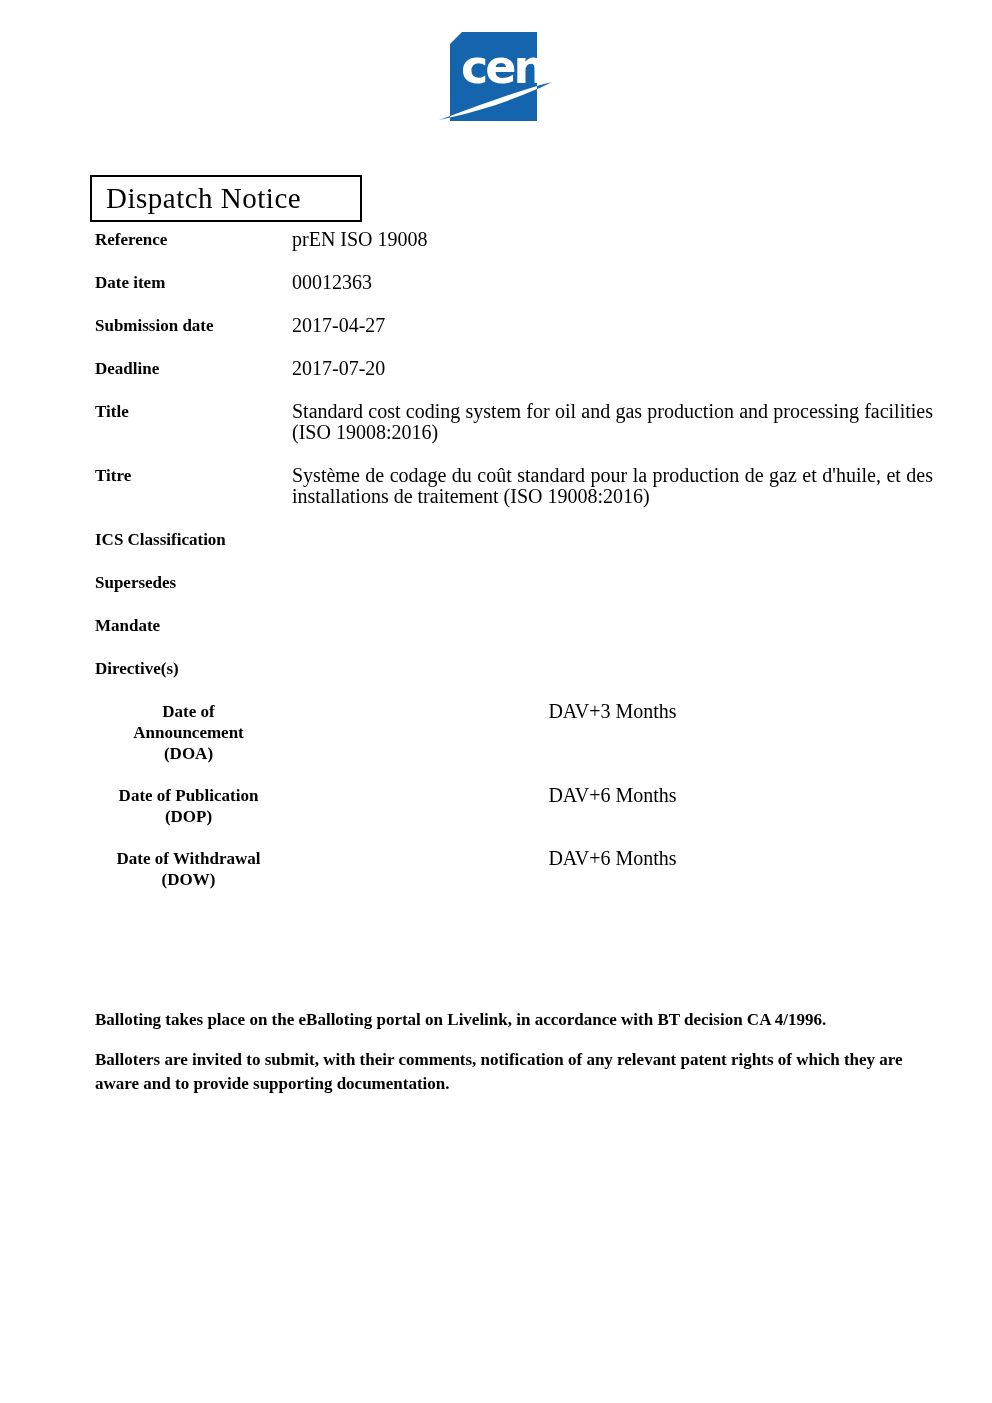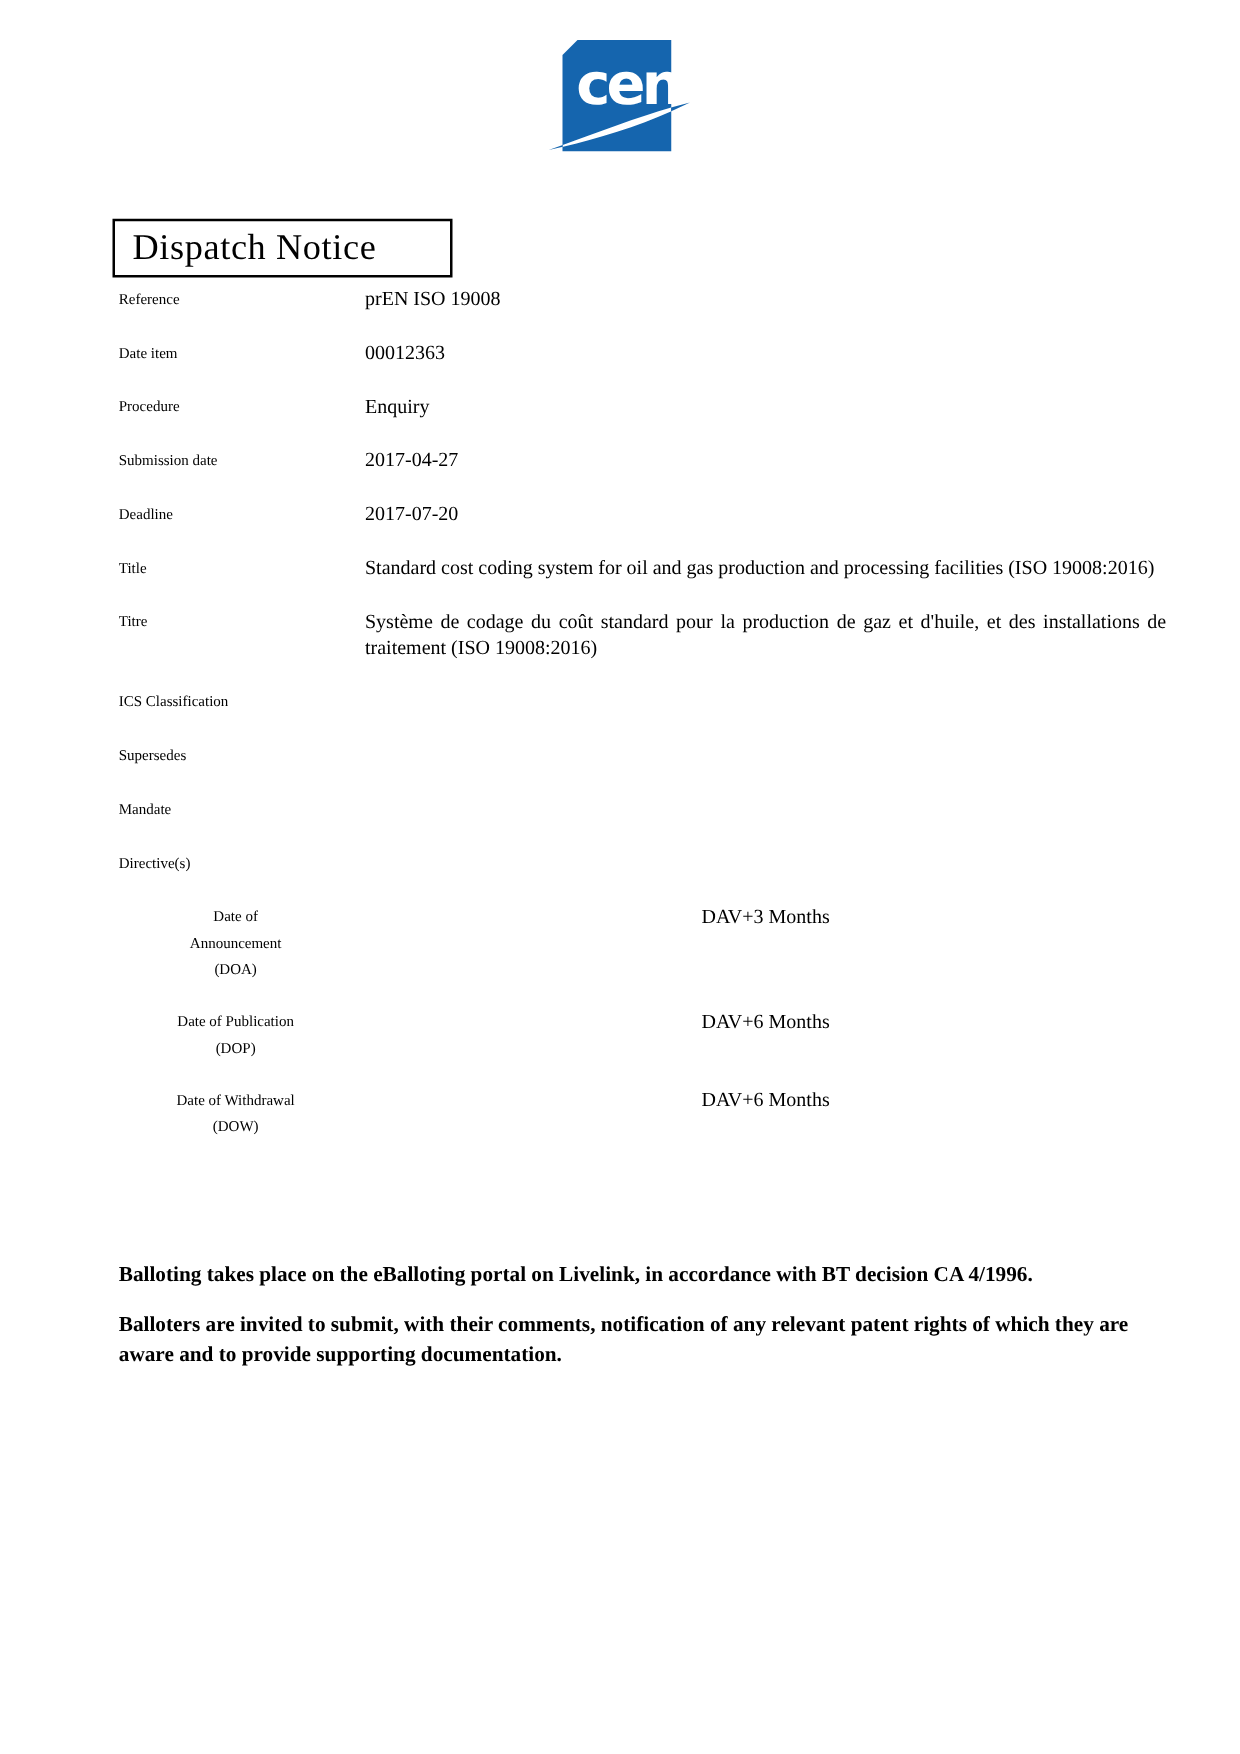--- a/index.html
+++ b/index.html
@@ -38,27 +38,27 @@
   .fields {
     position: absolute; left: 95px; top: 197px;
     width: 838px;
   }
   .row {
     display: flex;
     margin-bottom: 22px;
   }
   .row .label {
     width: 197px; flex: 0 0 197px;
-    font-weight: normal;
-    font-size: 12px; line-height: 21px;
+    font-weight: bold;
+    font-size: 17px; line-height: 21px;
     padding-right: 10px;
   }
   .row .value {
     flex: 1 1 auto;
-    font-size: 16px; line-height: 21px;
+    font-size: 20px; line-height: 21px;
   }
   .row.justify .value { text-align: justify; }
   .row.multiline-label .label { white-space: pre-line; }
   .row.tall { margin-bottom: 21px; text-align: center; }
 
   
   .paragraphs {
     position: absolute; left: 95px; top: 976px;
     width: 840px;
   }
@@ -101,24 +101,20 @@
     <div class="row">
       <div class="label">Reference</div>
       <div class="value">prEN ISO 19008</div>
     </div>
 
     <div class="row">
       <div class="label">Date item</div>
       <div class="value">00012363</div>
     </div>
 
-    <div class="row">
-      <div class="label">Procedure</div>
-      <div class="value">Enquiry</div>
-    </div>
 
     <div class="row">
       <div class="label">Submission date</div>
       <div class="value">2017-04-27</div>
     </div>
 
     <div class="row">
       <div class="label">Deadline</div>
       <div class="value">2017-07-20</div>
     </div>

